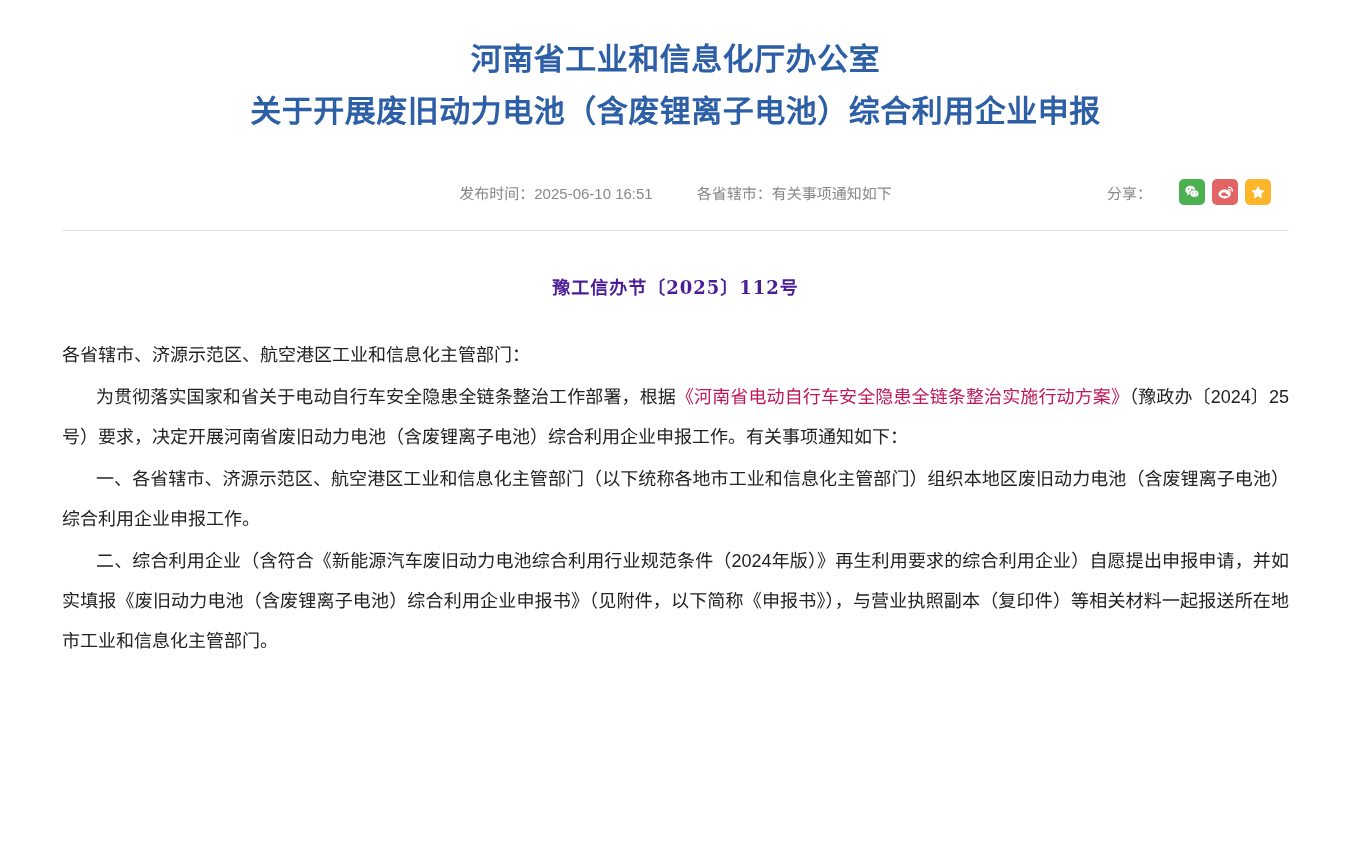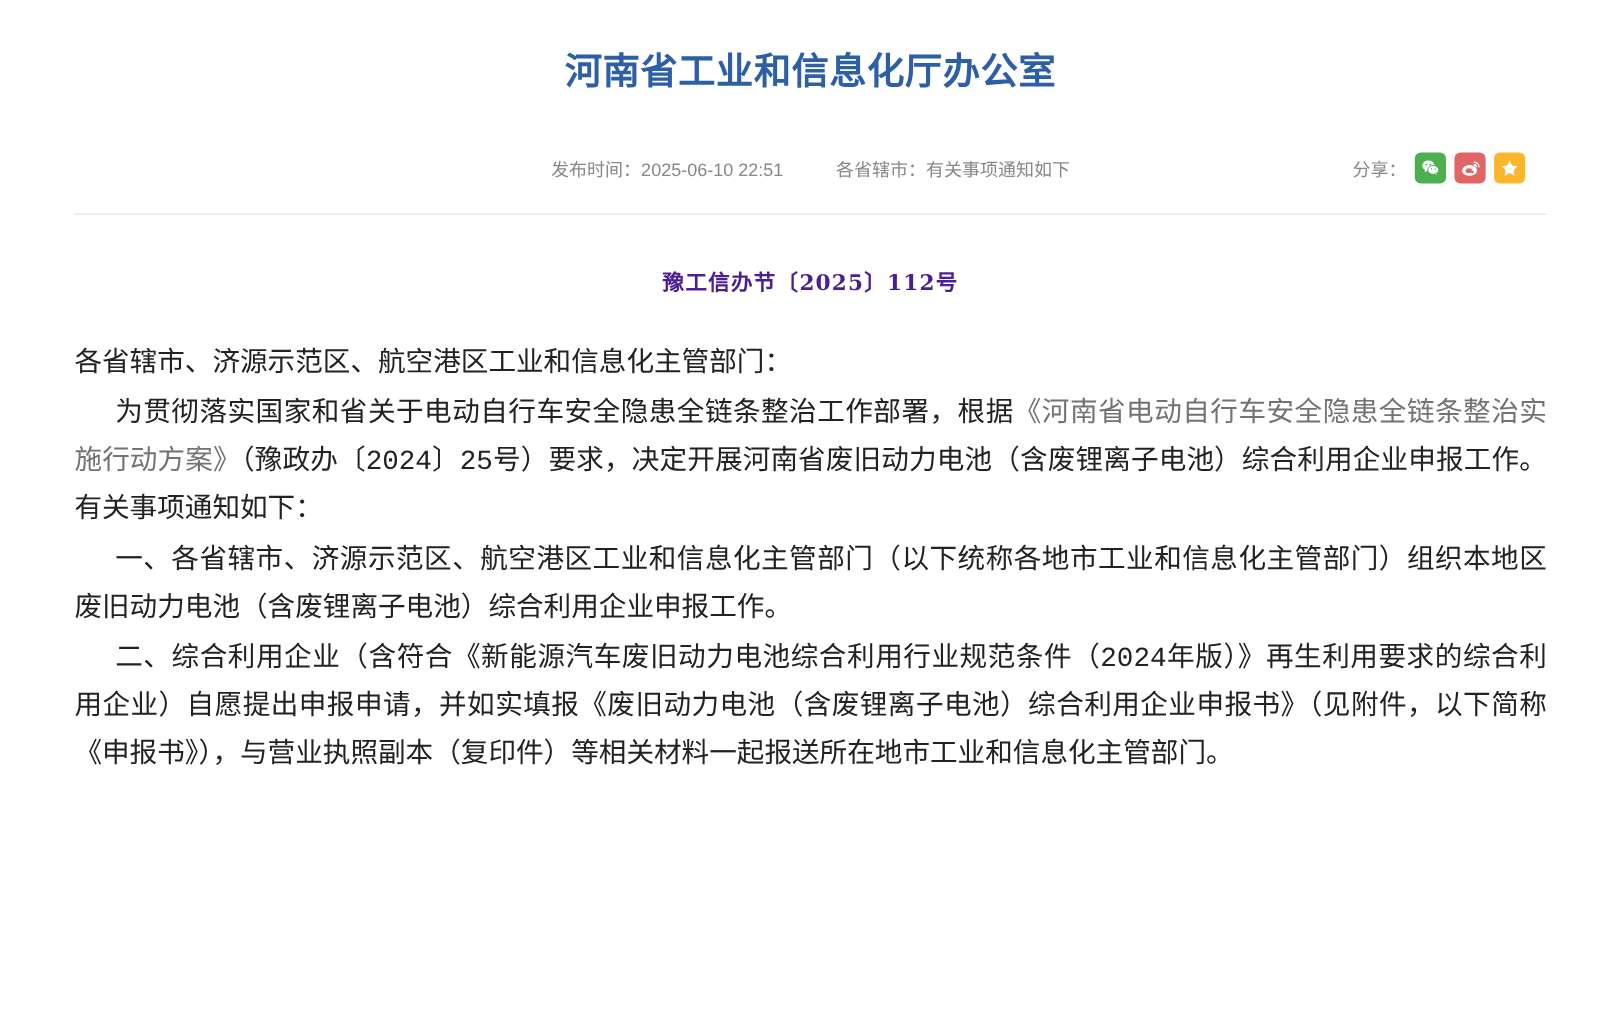--- a/index.html
+++ b/index.html
@@ -54,21 +54,21 @@
     position: absolute;
     right: 80px;
     top: 0;
     height: 32px;
     display: flex;
     align-items: center;
   }
   .share-label {
     color: #888888;
     font-size: 15px;
-    margin-right: 0;
+    margin-right: 20px;
   }
   .share-icon {
     width: 26px;
     height: 26px;
     border-radius: 5px;
     margin-left: 7px;
     display: inline-flex;
     align-items: center;
     justify-content: center;
     color: #ffffff;
@@ -93,48 +93,48 @@
     font-weight: bold;
     font-size: 18px;
     color: #4c1d95;
     letter-spacing: 1px;
   }
   .content {
     padding: 0 62px;
     margin-top: 36px;
   }
   .para {
-    font-size: 23px;
+    font-size: 18px;
     line-height: 40px;
     color: #222222;
     text-align: justify;
     margin: 0 0 2px 0;
-    font-family: Liberation Mono, monospace;
   }
   .indent {
     text-indent: 34px;
   }
   .link {
-    color: #737373;
+    color: #be185d;
     text-decoration: none;
     cursor: pointer;
   }
 </style>
 </head>
 <body>
 
 <div class="page">
 
   <div class="title-block">
     <div class="title-line">河南省工业和信息化厅办公室</div>
+    <div class="title-line">关于开展废旧动力电池（含废锂离子电池）综合利用企业申报</div>
   </div>
 
   <div class="meta-row">
     <span class="meta-item">
-      <span>发布时间：</span><span class="meta-value">2025-06-10 22:51</span>
+      <span>发布时间：</span><span class="meta-value">2025-06-10 16:51</span>
     </span>
     <span class="meta-item">
       <span>各省辖市：</span><span class="meta-value">有关事项通知如下</span>
     </span>
 
     <div class="share-box">
       <span class="share-label">分享：</span>
       <span class="share-icon share-wechat">
         <svg width="16" height="16" viewBox="0 0 16 16" aria-hidden="true">
           <ellipse cx="6.3" cy="6" rx="5.1" ry="4.2" fill="#ffffff"></ellipse>

